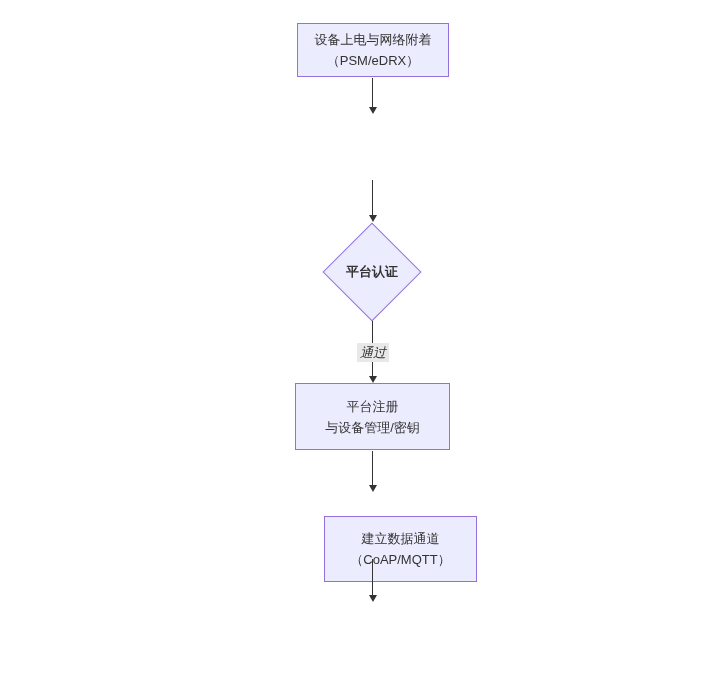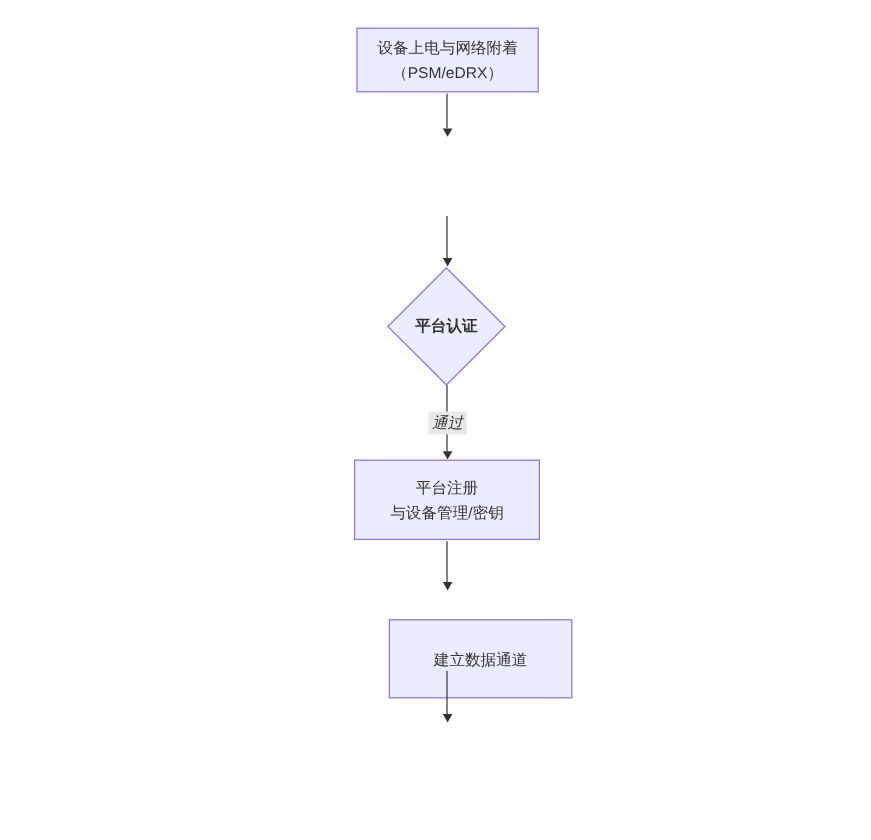--- a/index.html
+++ b/index.html
@@ -118,19 +118,20 @@
   <div class="node" style="left:295px; top:383px; width:155px; height:67px;text-align:right;">
     <span>平台注册</span>
     <span>与设备管理/密钥</span>
   </div>
 
   <div class="edge-line" style="left:372px; top:451px; height:34px;"></div>
   <div class="edge-head" style="left:369px; top:485px;"></div>
 
   <div class="node" style="left:296px; top:516px; width:153px; height:66px;margin-left:28px;">
     <span>建立数据通道</span>
+    <span>（CoAP/MQTT）</span>
   </div>
 
   <div class="edge-line" style="left:372px; top:559px; height:36px;"></div>
   <div class="edge-head" style="left:369px; top:595px;"></div>
 
 
 </div>
 
 </body></html>

